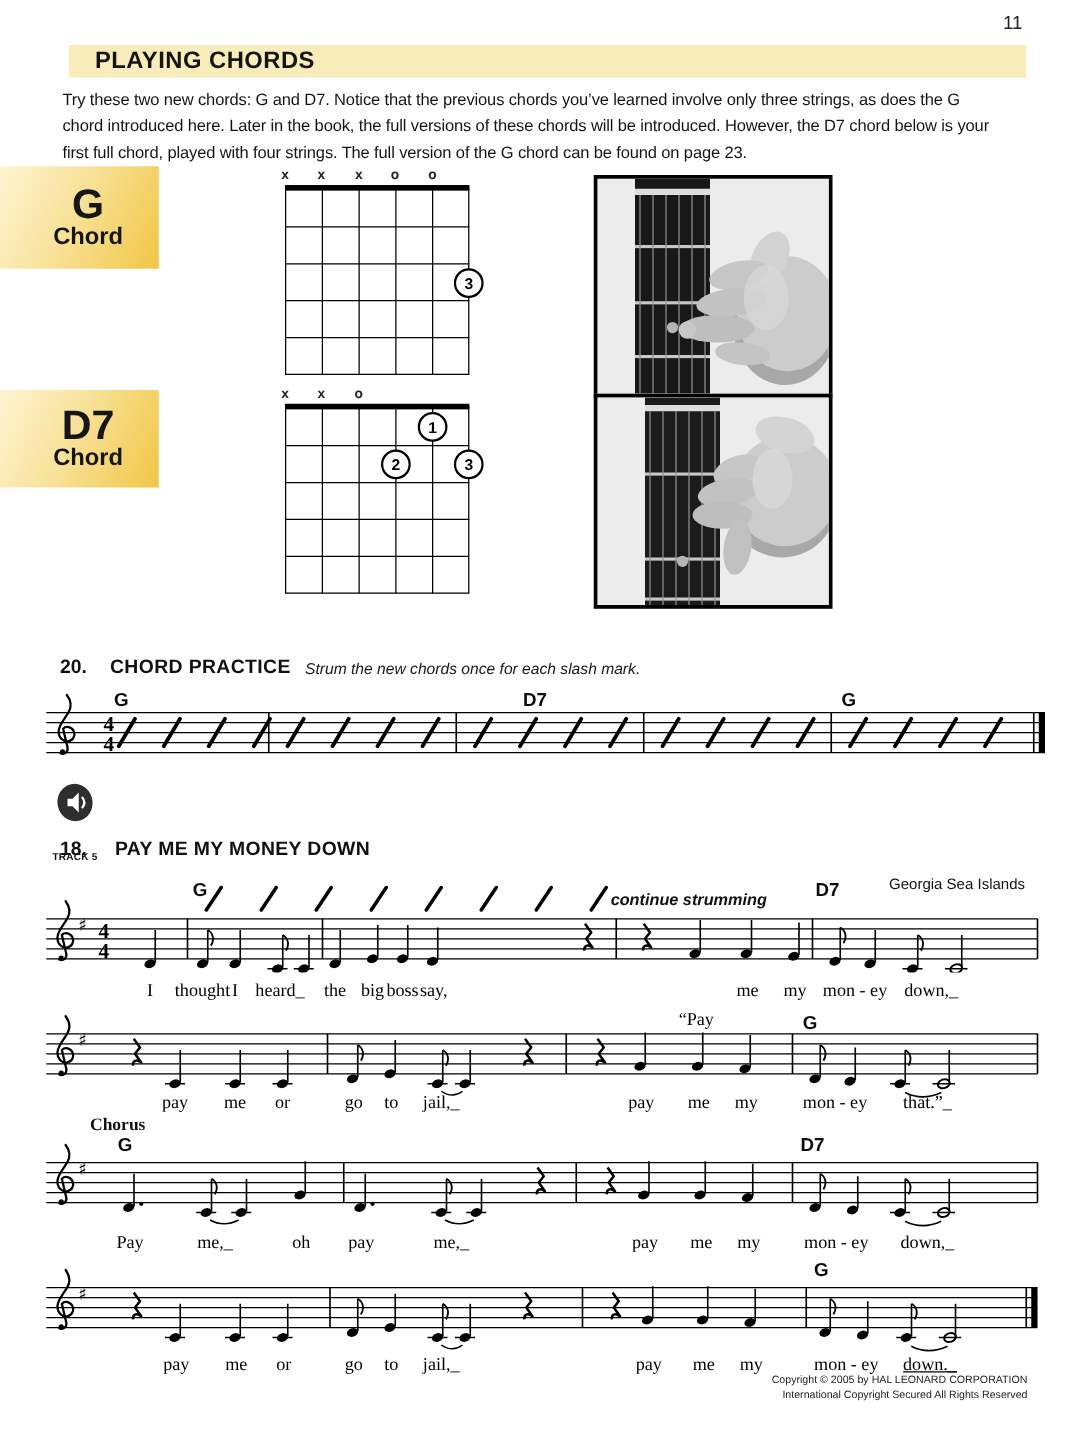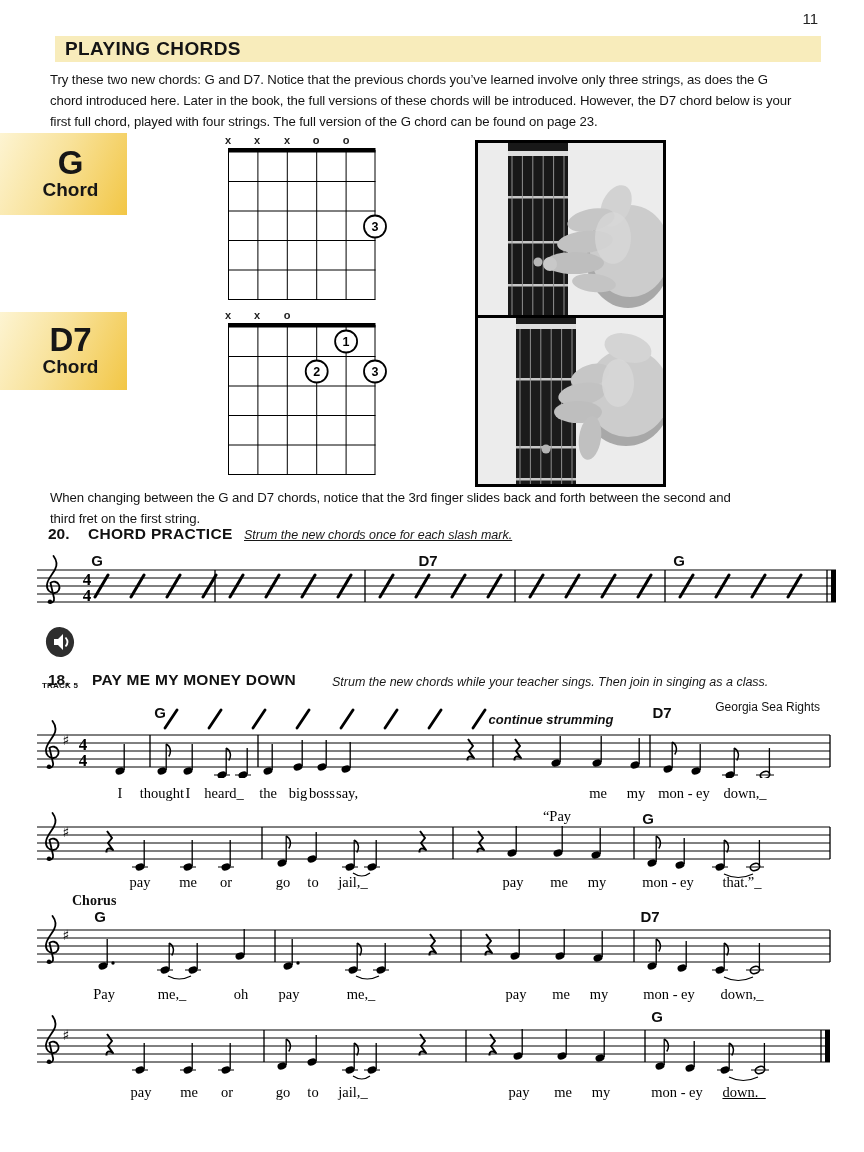--- a/index.html
+++ b/index.html
@@ -41,21 +41,21 @@
   .fingnum{font:700 12.5px "Liberation Sans",sans-serif;}
 </style>
 </head>
 <body>
 
 <div class="page">
 
   <div class="abs pagenum" style="right:46px;top:10px;">11</div>
 
   <div class="abs headerbar" style="left:55px;top:36px;width:766px;height:26px;">
-    <h1 style="padding-left:10px;">PLAYING CHORDS</h1>
+    <h1 style="padding-left:21px;">PLAYING CHORDS</h1>
   </div>
 
   <div class="abs para" style="left:50px;top:70px;width:748px;">Try these two new chords: G and D7.  Notice that the previous chords you’ve learned involve only three strings, as does the G chord introduced here.  Later in the book, the full versions of these chords will be introduced.  However, the D7 chord below is your first full chord, played with four strings.  The full version of the G chord can be found on page 23.</div>
 
   <div class="abs chordbox" style="left:0;top:133px;width:127px;height:82px;">
     <div class="big">G</div>
     <div class="sub">Chord</div>
   </div>
 
   <span class="marker abs" style="left:228px;top:134px;">x</span>
@@ -133,25 +133,24 @@
       <ellipse cx="150" cy="75" rx="42" ry="44" fill="#cccccc"></ellipse>
       <ellipse cx="150" cy="30" rx="24" ry="14" fill="#d4d4d4" transform="rotate(15 150 30)"></ellipse>
       <ellipse cx="112" cy="58" rx="20" ry="11" fill="#c6c6c6" transform="rotate(-20 112 58)"></ellipse>
       <ellipse cx="104" cy="76" rx="24" ry="11" fill="#c2c2c2" transform="rotate(-10 104 76)"></ellipse>
       <ellipse cx="100" cy="94" rx="24" ry="11" fill="#bebebe"></ellipse>
       <ellipse cx="112" cy="120" rx="11" ry="22" fill="#c0c0c0" transform="rotate(8 112 120)"></ellipse>
       <ellipse cx="140" cy="65" rx="16" ry="24" fill="#d9d9d9" opacity=".75"></ellipse>
     </g>
   </svg>
 
-  <div class="abs para" style="left:50px;top:488px;width:690px;">When changing between the G and D7 chords, notice that the 3rd finger slides back and forth between the second and third fret on the first string.</div>
 
   <span class="abs exnum" style="left:48px;top:525px;">20.</span>
   <span class="abs extitle" style="left:88px;top:525px;">CHORD PRACTICE</span>
-  <span class="abs exhint" style="left:244px;top:528px;text-decoration:underline;">Strum the new chords once for each slash mark.</span>
+  <span class="abs exhint" style="left:244px;top:528px;">Strum the new chords once for each slash mark.</span>
 
   <span class="chord" style="left:97px;top:552px;">G</span>
   <span class="chord" style="left:428px;top:552px;">D7</span>
   <span class="chord" style="left:679px;top:552px;">G</span>
 
   <svg class="abs" style="left:35px;top:550px;" width="806" height="66">
     <path class="stf" d="M2,20 H801 M2,28 H801 M2,36 H801 M2,44 H801 M2,52 H801"></path>
     <path class="bar" d="M180,20 V52 M330,20 V52 M480,20 V52 M630,20 V52 M792,20 V52"></path>
     <rect x="796" y="20" width="5" height="32" fill="#000"></rect>
     <g class="clef" transform="translate(7,5)">
@@ -169,22 +168,21 @@
 
   <svg class="abs" style="left:44px;top:626px;" width="34" height="34" viewBox="0 0 34 34">
     <ellipse cx="16" cy="16" rx="14" ry="15" fill="#2e2e2e" transform="rotate(-12 16 16)"></ellipse>
     <path d="M10,13 h4 l5,-5 v16 l-5,-5 h-4 z" fill="#fff"></path>
     <path d="M21.5,11.5 q4,4.5 0,9" stroke="#fff" stroke-width="1.8" fill="none"></path>
   </svg>
   <span class="abs trklabel" style="left:42px;top:661px;">TRACK 5</span>
 
   <span class="abs exnum" style="left:48px;top:671px;">18.</span>
   <span class="abs extitle" style="left:92px;top:671px;">PAY ME MY MONEY DOWN</span>
-  <span class="abs exhint" style="left:332px;top:675px;">Strum the new chords while your teacher sings.  Then join in singing as a class.</span>
-  <span class="abs attrib" style="right:44px;top:700px;">Georgia Sea Rights</span>
+  <span class="abs attrib" style="right:44px;top:700px;">Georgia Sea Islands</span>
 
   <span class="chord" style="left:160px;top:704px;">G</span>
   <span class="chord" style="left:662px;top:704px;">D7</span>
   <span class="cont" style="left:551px;top:712px;font-weight:bold;">continue strumming</span>
 
   <svg class="abs" style="left:35px;top:702px;" width="806" height="76">
     <path class="stf" d="M2,33 H795 M2,41 H795 M2,49 H795 M2,57 H795 M2,65 H795"></path>
     <path class="bar" d="M115,33 V65 M223,33 V65 M458,33 V65 M615,33 V65 M795,33 V65"></path>
     <g class="clef" transform="translate(6,18)">
       <path d="M11.5,1 C14.5,5 15.5,10 13,14.5 C10,20 5.5,24 5,29.5 C4.5,35 8.5,38.5 12.5,38 C16.5,37.5 18.5,33.5 17,30 C15.5,26.5 11,25.5 8.5,28 L12,43 C12.8,46.5 9.5,49 6.5,47.5"></path>
@@ -365,14 +363,18 @@
   <span class="lyric" style="left:227px;top:1084px;">or</span>
   <span class="lyric" style="left:283px;top:1084px;">go</span>
   <span class="lyric" style="left:313px;top:1084px;">to</span>
   <span class="lyric" style="left:353px;top:1084px;">jail,_</span>
   <span class="lyric" style="left:519px;top:1084px;">pay</span>
   <span class="lyric" style="left:563px;top:1084px;">me</span>
   <span class="lyric" style="left:601px;top:1084px;">my</span>
   <span class="lyric" style="left:677px;top:1084px;">mon - ey</span>
   <span class="lyric" style="left:744px;top:1084px;text-decoration:underline;">down._</span>
 
+  <div class="abs copy" style="right:42px;top:1098px;">
+    <div>Copyright © 2005 by HAL LEONARD CORPORATION</div>
+    <div>International Copyright Secured   All Rights Reserved</div>
+  </div>
 
 </div>
 
 </body></html>

